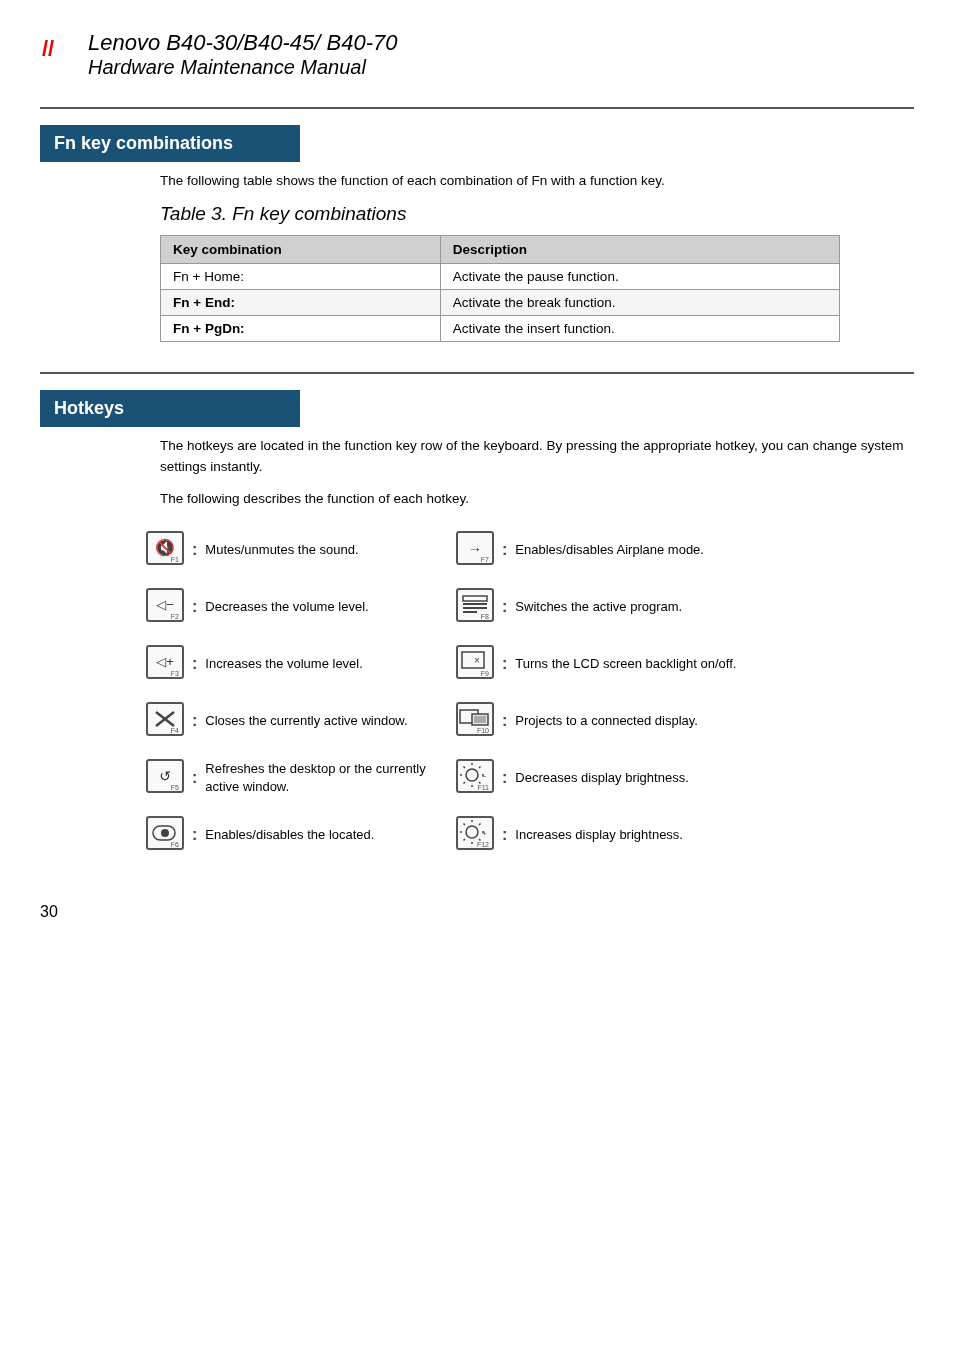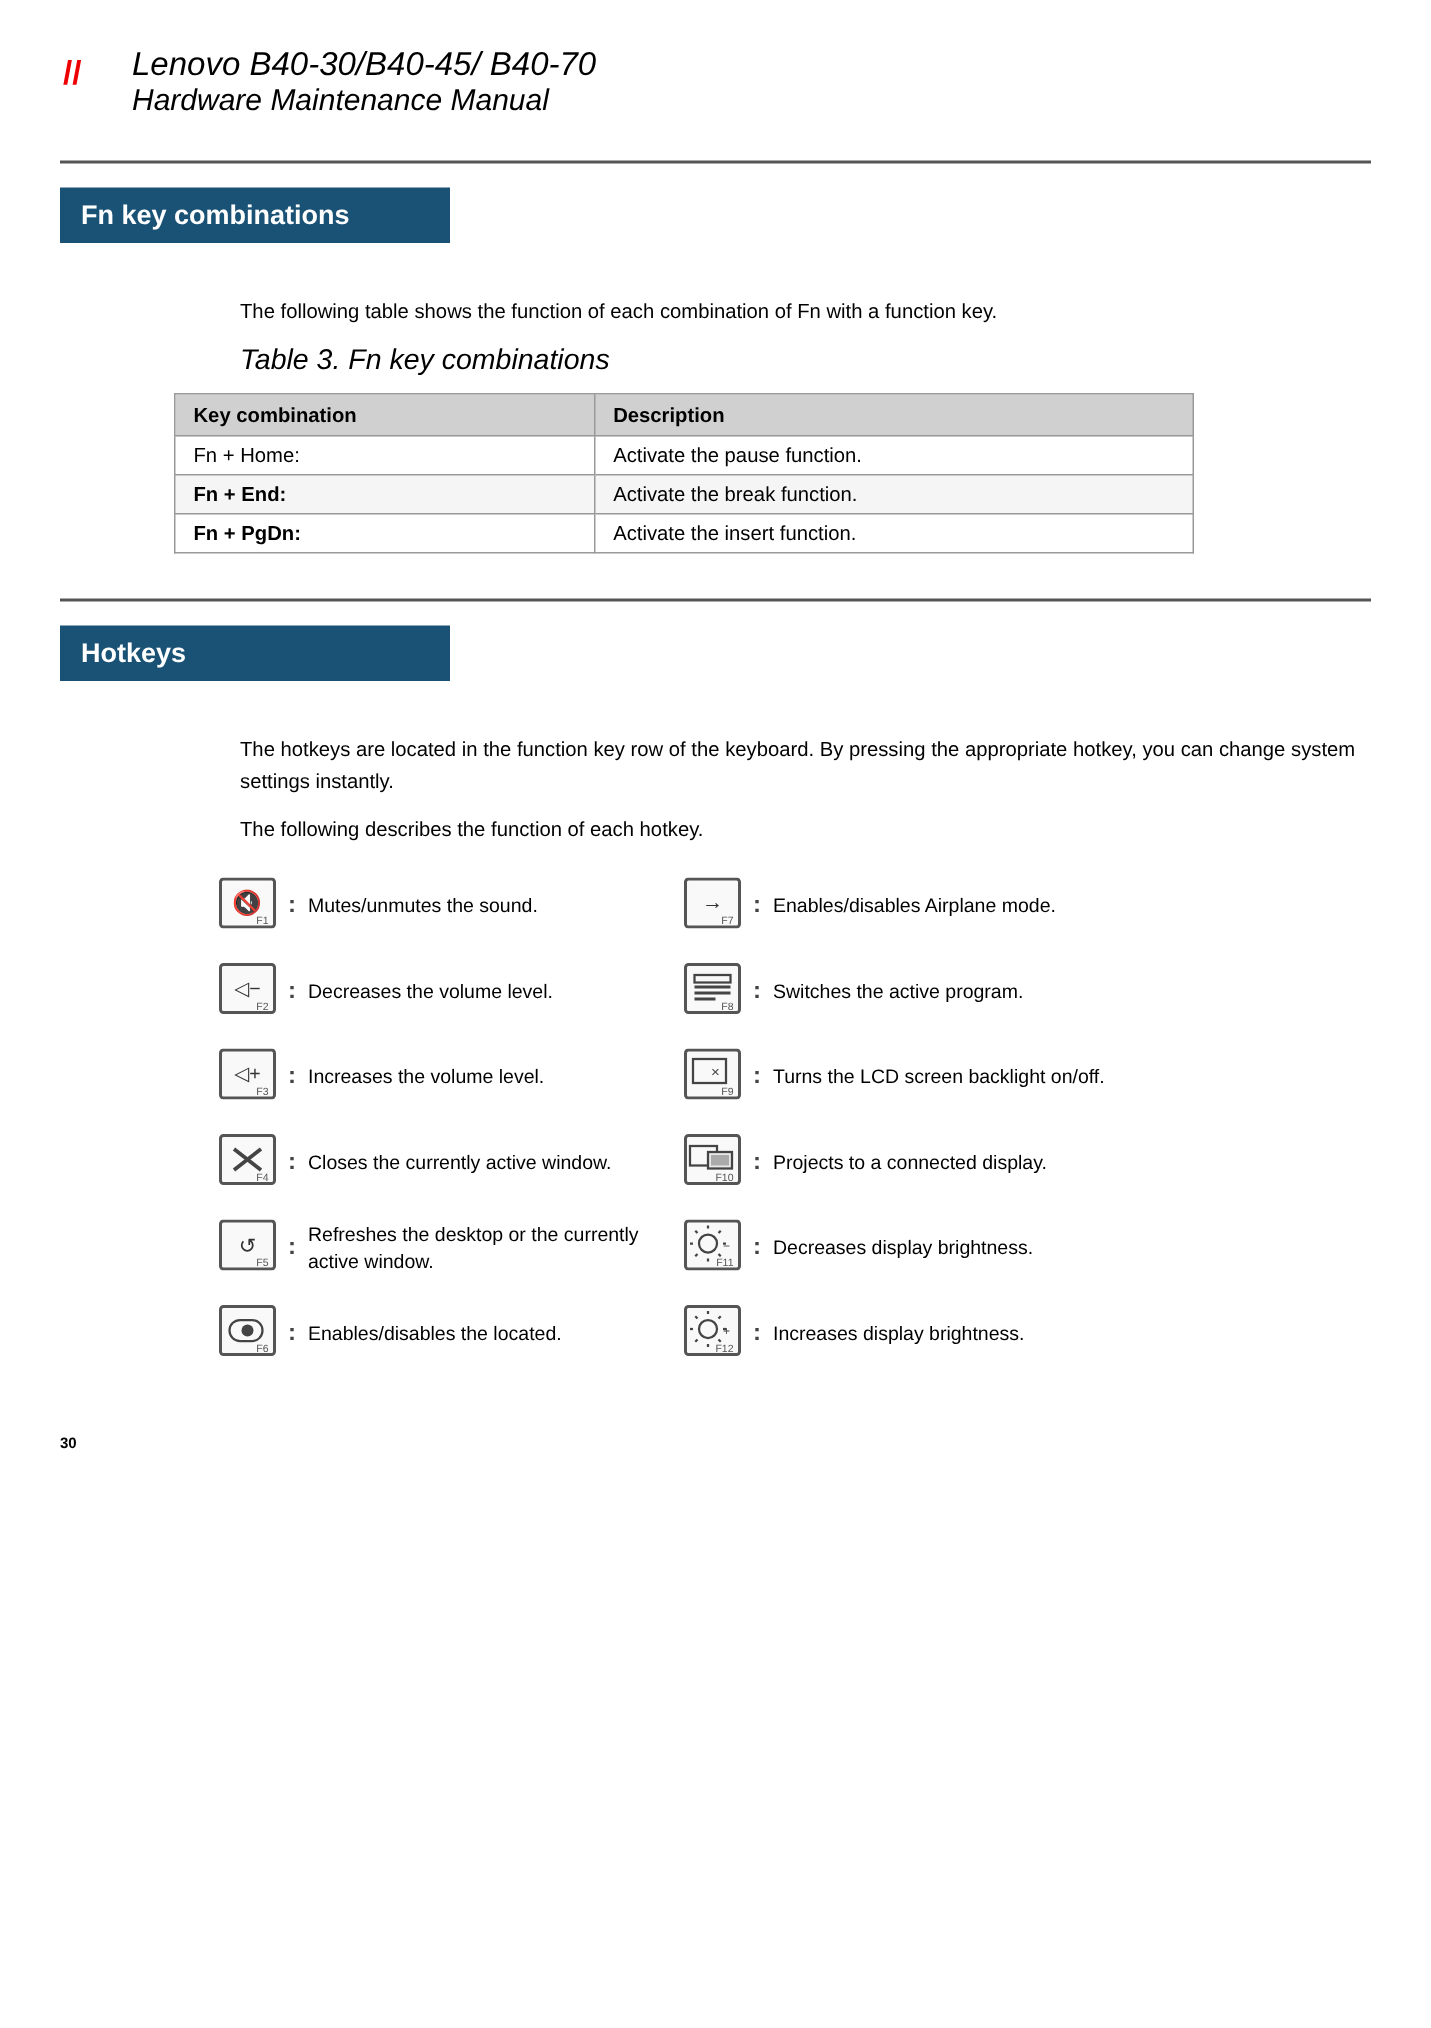--- a/index.html
+++ b/index.html
@@ -42,21 +42,21 @@
       font-weight: normal;
     }
 
     
     .section-header {
       background: #1a5276;
       color: #fff;
       font-size: 18px;
       font-weight: bold;
       padding: 8px 14px;
-      margin-bottom: 36px;
+      margin-bottom: 9px;
       display: inline-block;
       min-width: 260px;
     }
 
     .section-divider {
       border: none;
       border-top: 2px solid #555;
       margin-bottom: 16px;
     }
 
@@ -74,21 +74,21 @@
 
     .table-caption {
       margin-left: 120px;
       font-style: italic;
       font-size: 19px;
       margin-bottom: 10px;
     }
 
     
     .fn-table {
-      margin-left: 76px;
+      margin-left: 120px;
       border-collapse: collapse;
       width: 680px;
       font-size: 13.5px;
     }
     .fn-table th {
       background: #d0d0d0;
       border: 1px solid #999;
       padding: 6px 12px;
       font-weight: bold;
       text-align: left;
@@ -128,22 +128,22 @@
     }
 
     .hotkey-desc {
       font-size: 13px;
       line-height: 1.35;
       flex: 1;
     }
 
     
     .page-number {
-      font-weight: bold;
-      font-size: 10px;
+      font-weight: normal;
+      font-size: 16px;
       margin-top: 40px;
     }
   </style>
 </head>
 <body>
 
 <div class="page">
 
   <div class="header">
     <div class="header-logo">

